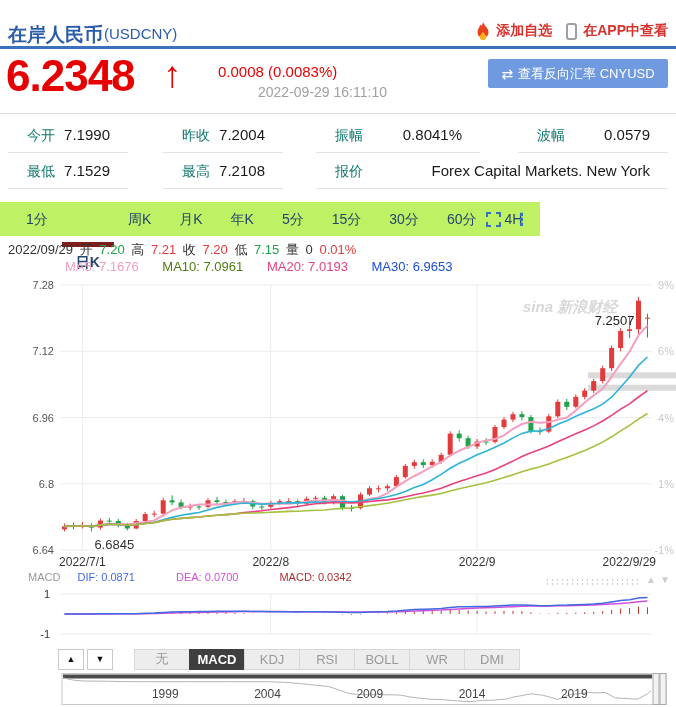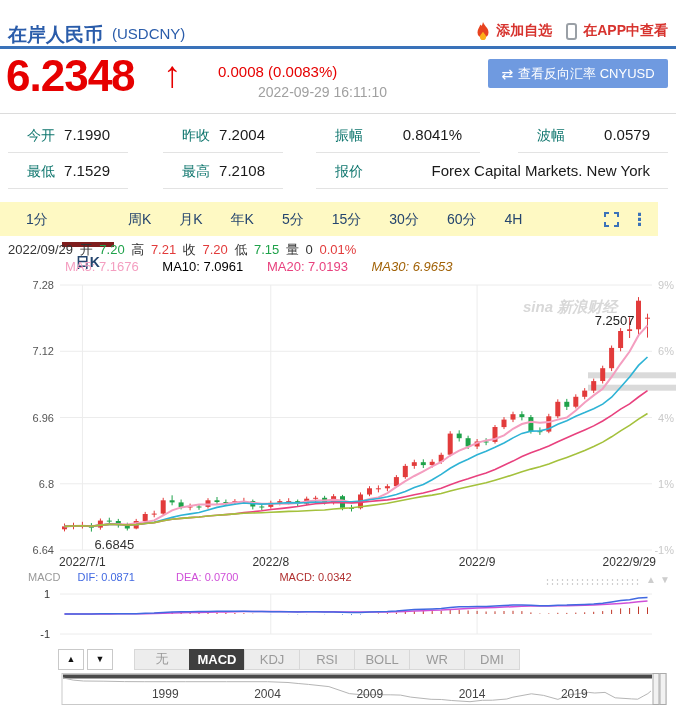--- a/index.html
+++ b/index.html
@@ -3,21 +3,21 @@
 <meta charset="utf-8">
 <style>
   * { margin:0; padding:0; box-sizing:border-box; }
   html,body { background:#fff; }
   body { font-family:"Liberation Sans","DejaVu Sans",sans-serif; }
   .page { position:relative; width:676px; height:707px; background:#fff; overflow:hidden; }
 
   
   .hdr { position:absolute; top:10px; left:8px; right:8px; height:34px; display:flex; align-items:flex-end; }
   .title { font-size:19px; font-weight:bold; color:#2a5caa; line-height:1; }
-  .symbol { font-size:15px; color:#2a5caa; margin-left:9px; padding-bottom:2px; }
+  .symbol { font-size:15px; color:#2a5caa; margin-left:1px; padding-bottom:2px; }
   .hdr-right { position:absolute; right:0; bottom:4px; display:flex; align-items:center; font-size:14px; }
   .hdr-right a { text-decoration:none; cursor:pointer; }
   .add-link { margin:0 14px 0 5px; font-weight:bold; }
   .app-link { font-weight:bold; margin-left:6px; }
   .phone-ico { display:inline-block; width:11px; height:17px; border:2px solid #9aa0a6; border-radius:3px; }
   .blue-rule { position:absolute; top:46px; left:0; width:676px; height:3px; background:#3a72b9; }
 
   
   .price { position:absolute; top:54px; left:6px; font-size:44px; font-weight:bold; letter-spacing:-1px; line-height:1; }
   .price-arrow { position:absolute; top:56px; left:163px; font-size:37px; font-weight:bold; line-height:1; }
@@ -32,21 +32,21 @@
   
   .cell { position:absolute; height:34px; border-bottom:1px solid #e3e3e3; font-size:14px; }
   .cell .lb { position:absolute; left:19px; top:8px; color:#0f766e; }
   .cell .vl { position:absolute; right:18px; top:7px; color:#1a1a1a; font-size:15px; }
   .r1 { top:119px; } .r2 { top:155px; }
   .c1 { left:8px; width:120px; } .c2 { left:163px; width:120px; }
   .c3 { left:316px; width:164px; } .c4 { left:518px; width:150px; }
   .c3w { left:316px; width:352px; }
 
   
-  .ptabs { position:absolute; top:202px; left:0; width:658px; height:34px; background:#fef9c3; display:flex; align-items:stretch; padding-left:12px; }
+  .ptabs { position:absolute; top:202px; left:0; width:540px; height:34px; background:#bef264; display:flex; align-items:stretch; padding-left:12px; }
   .ptab { font-size:14px; color:#25456e; line-height:34px; padding:0 14px; cursor:pointer; }
   .ptab.active { background:#fff; border-top:5px solid #7f1d1d; line-height:31px; font-weight:bold;margin-top:40px; }
   .ptab-icons { position:absolute; right:10px; top:0; height:34px; display:flex; align-items:center; gap:12px; }
   .kebab { color:#3a72b9; font-size:17px; font-weight:bold; cursor:pointer; }
 
   
   .infoline { position:absolute; top:241px; left:8px; font-size:13px; color:#333; white-space:nowrap; }
   .infoline span { margin-right:3px; }
   .maline { position:absolute; top:259px; left:65px; font-size:13px; white-space:nowrap; }
   .maline span { margin-right:20px; }
@@ -165,23 +165,23 @@
     <span style="color: rgb(226, 59, 59);">7.20</span>
     <span>低</span>
     <span style="color: rgb(31, 162, 74);">7.15</span>
     <span>量</span>
     <span>0</span>
     <span style="color: rgb(226, 59, 59);">0.01%</span>
   </div>
 
   <div class="maline">
     <span style="color: rgb(244, 158, 192);">MA5: 7.1676</span>
-    <span style="color: #000000;">MA10: 7.0961</span>
+    <span style="color: #4d7c0f;">MA10: 7.0961</span>
     <span style="color: rgb(232, 65, 126);">MA20: 7.0193</span>
-    <span style="color: #a16207; font-style: italic;">MA30: 6.9653</span>
+    <span style="color: #1d4ed8;">MA30: 6.9653</span>
   </div>
 
   <svg id="main-chart" class="chart" style="top:272px" width="676" height="298">
       <line x1="60" y1="13" x2="652" y2="13" stroke="#ececec"></line>
       <text x="54" y="17" text-anchor="end" font-size="11" fill="#555">7.28</text>
       <text x="674" y="17" text-anchor="end" font-size="11" fill="#c9c9c9">9%</text>
       <line x1="60" y1="79.25" x2="652" y2="79.25" stroke="#ececec"></line>
       <text x="54" y="83.25" text-anchor="end" font-size="11" fill="#555">7.12</text>
       <text x="674" y="83.25" text-anchor="end" font-size="11" fill="#c9c9c9">6%</text>
       <line x1="60" y1="145.5" x2="652" y2="145.5" stroke="#ececec"></line>

